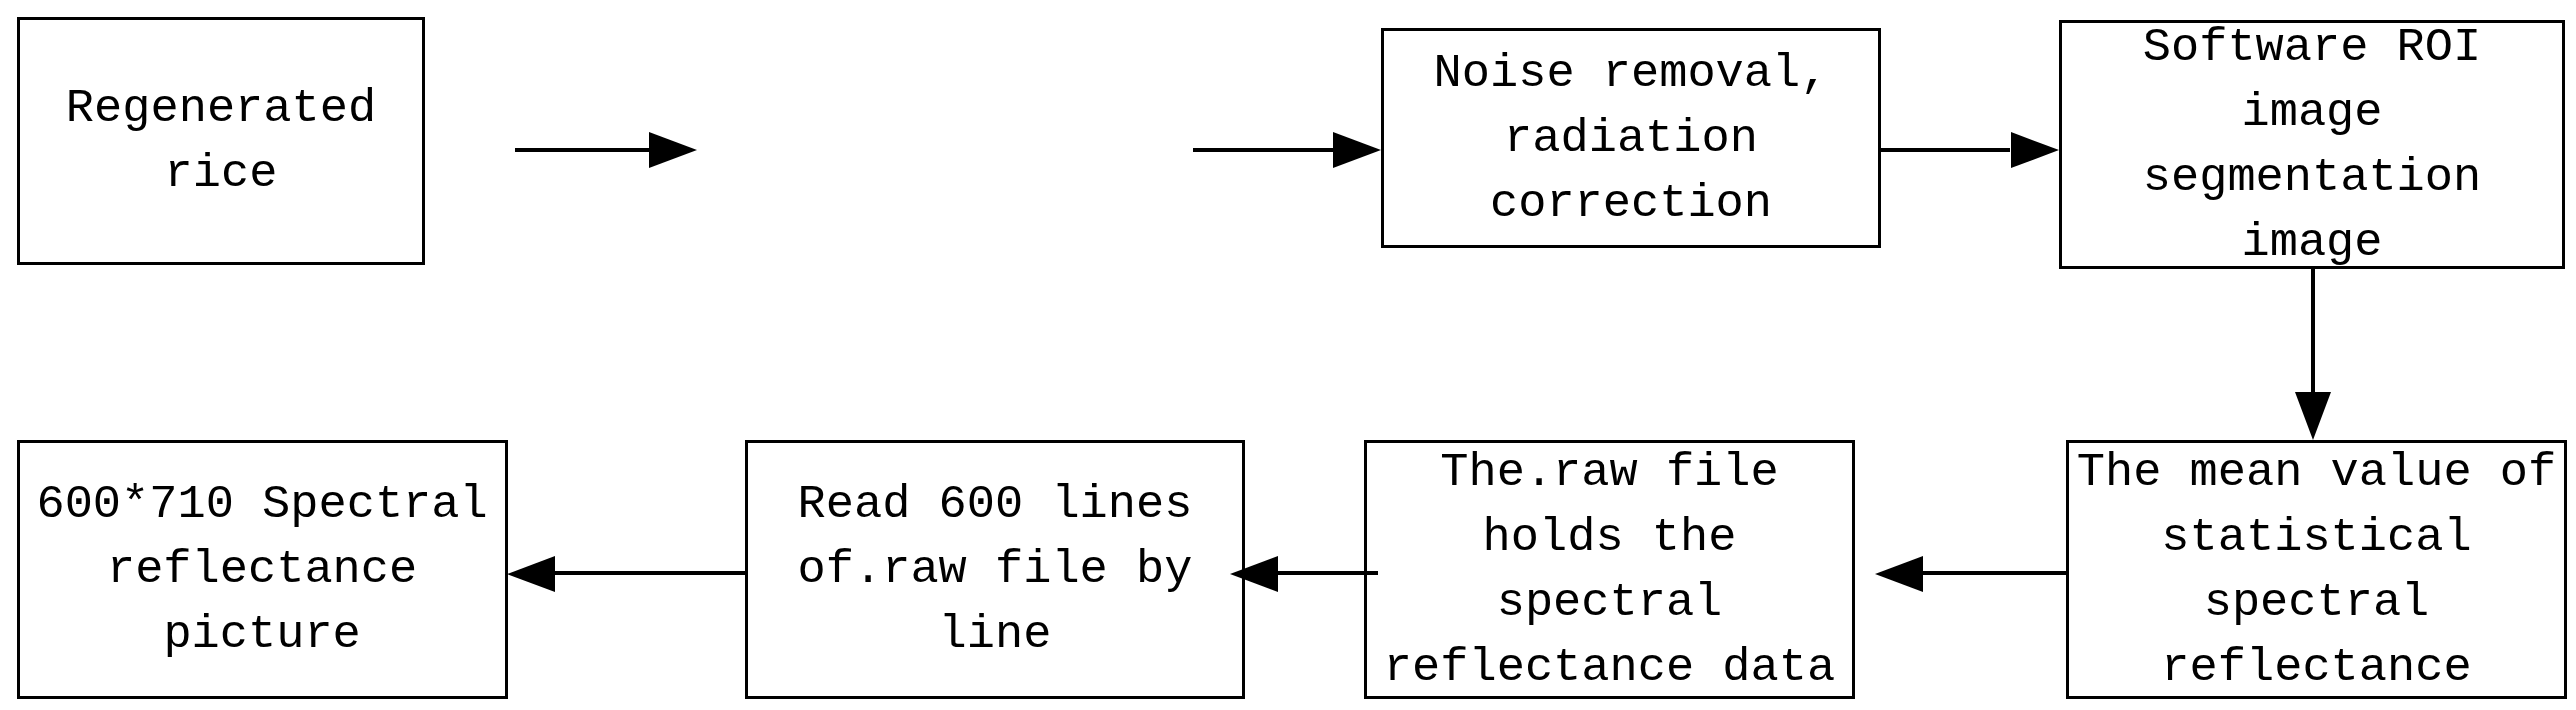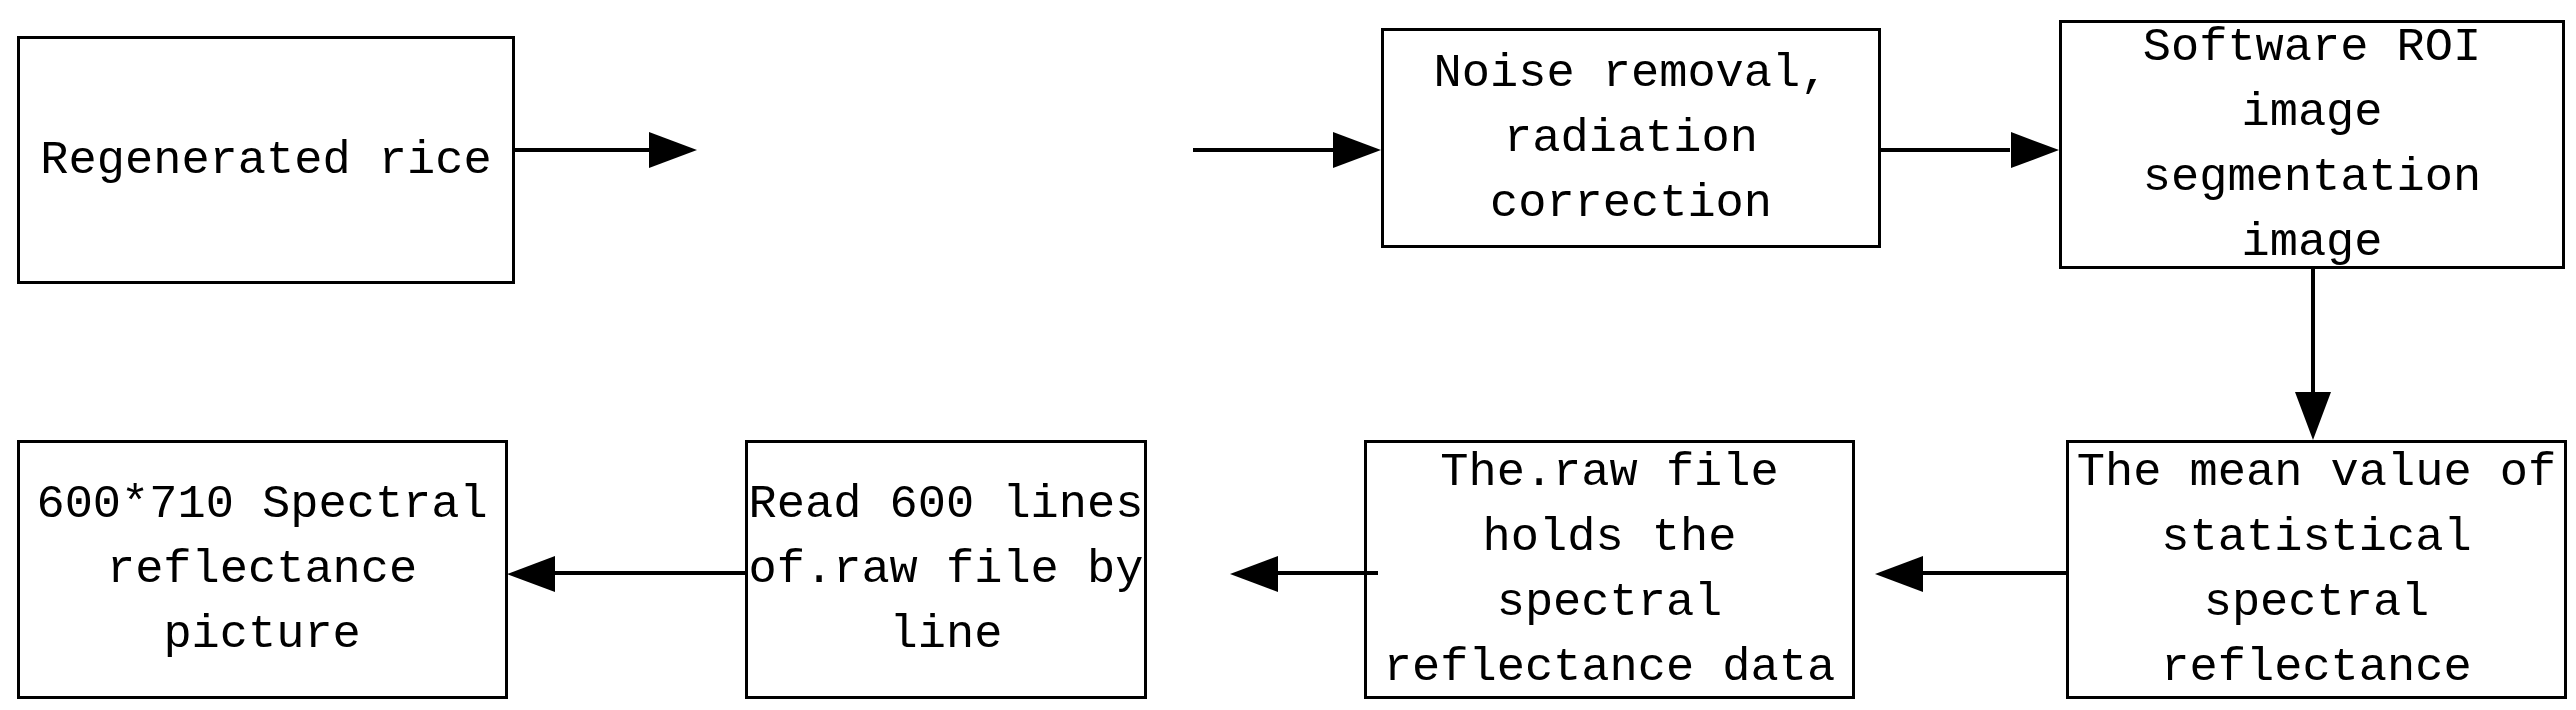--- a/index.html
+++ b/index.html
@@ -65,21 +65,21 @@
     border-right: 18px solid transparent;
     border-top: 48px solid #000000;
   }
 </style>
 </head>
 <body>
 
 <div id="stage">
 
   
-  <div class="box" style="left:17px; top:36px; width:498px; height:248px">
+  <div class="box" style="left:17px; top:17px; width:408px; height:248px">
     <span class="label">Regenerated rice</span>
   </div>
 
 
   <div class="box" style="left:1381px; top:28px; width:500px; height:220px">
     <span class="label">Noise removal,
 radiation
 correction</span>
   </div>
 
@@ -98,21 +98,21 @@
 reflectance</span>
   </div>
 
   <div class="box" style="left:1364px; top:440px; width:491px; height:259px">
     <span class="label">The.raw file
 holds the
 spectral
 reflectance data</span>
   </div>
 
-  <div class="box" style="left:745px; top:440px; width:402px; height:259px">
+  <div class="box" style="left:745px; top:440px; width:500px; height:259px">
     <span class="label">Read 600 lines
 of.raw file by
 line</span>
   </div>
 
   <div class="box" style="left:16.6px; top:440px; width:491px; height:259px">
     <span class="label">600*710 Spectral
 reflectance
 picture</span>
   </div>

